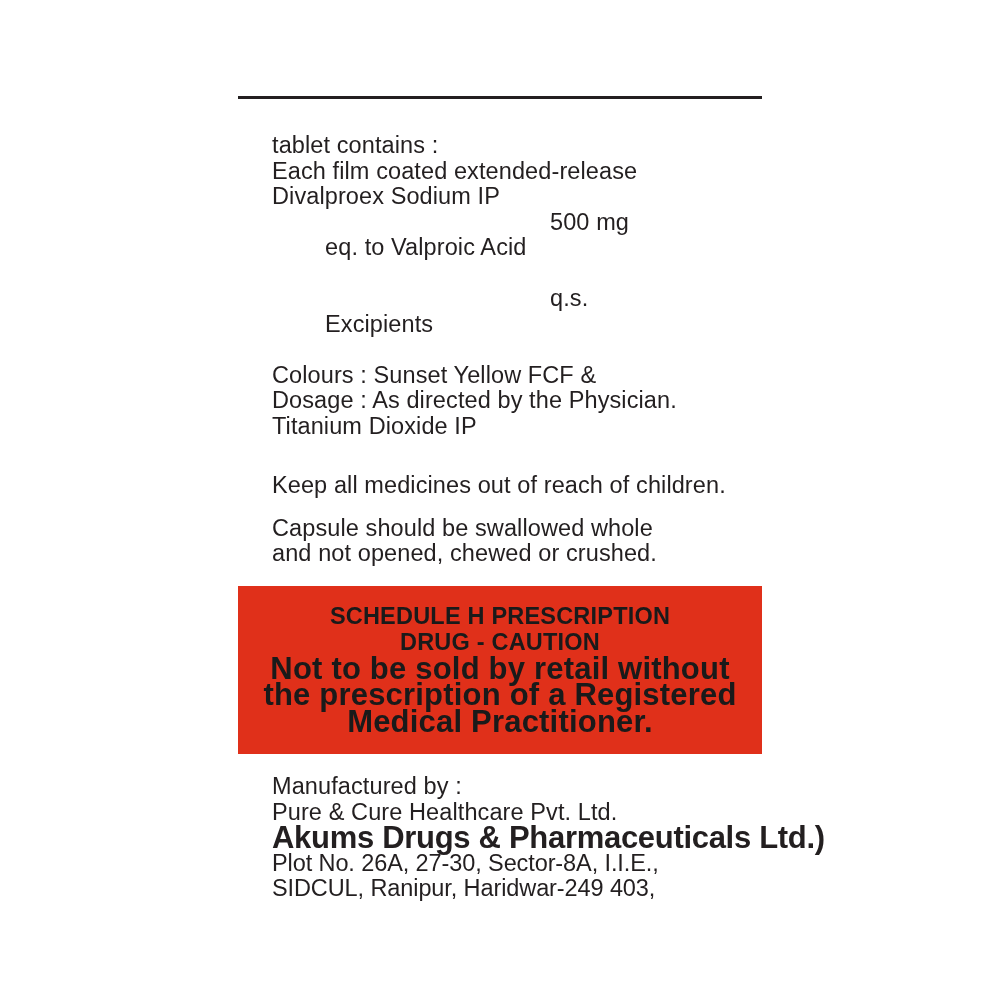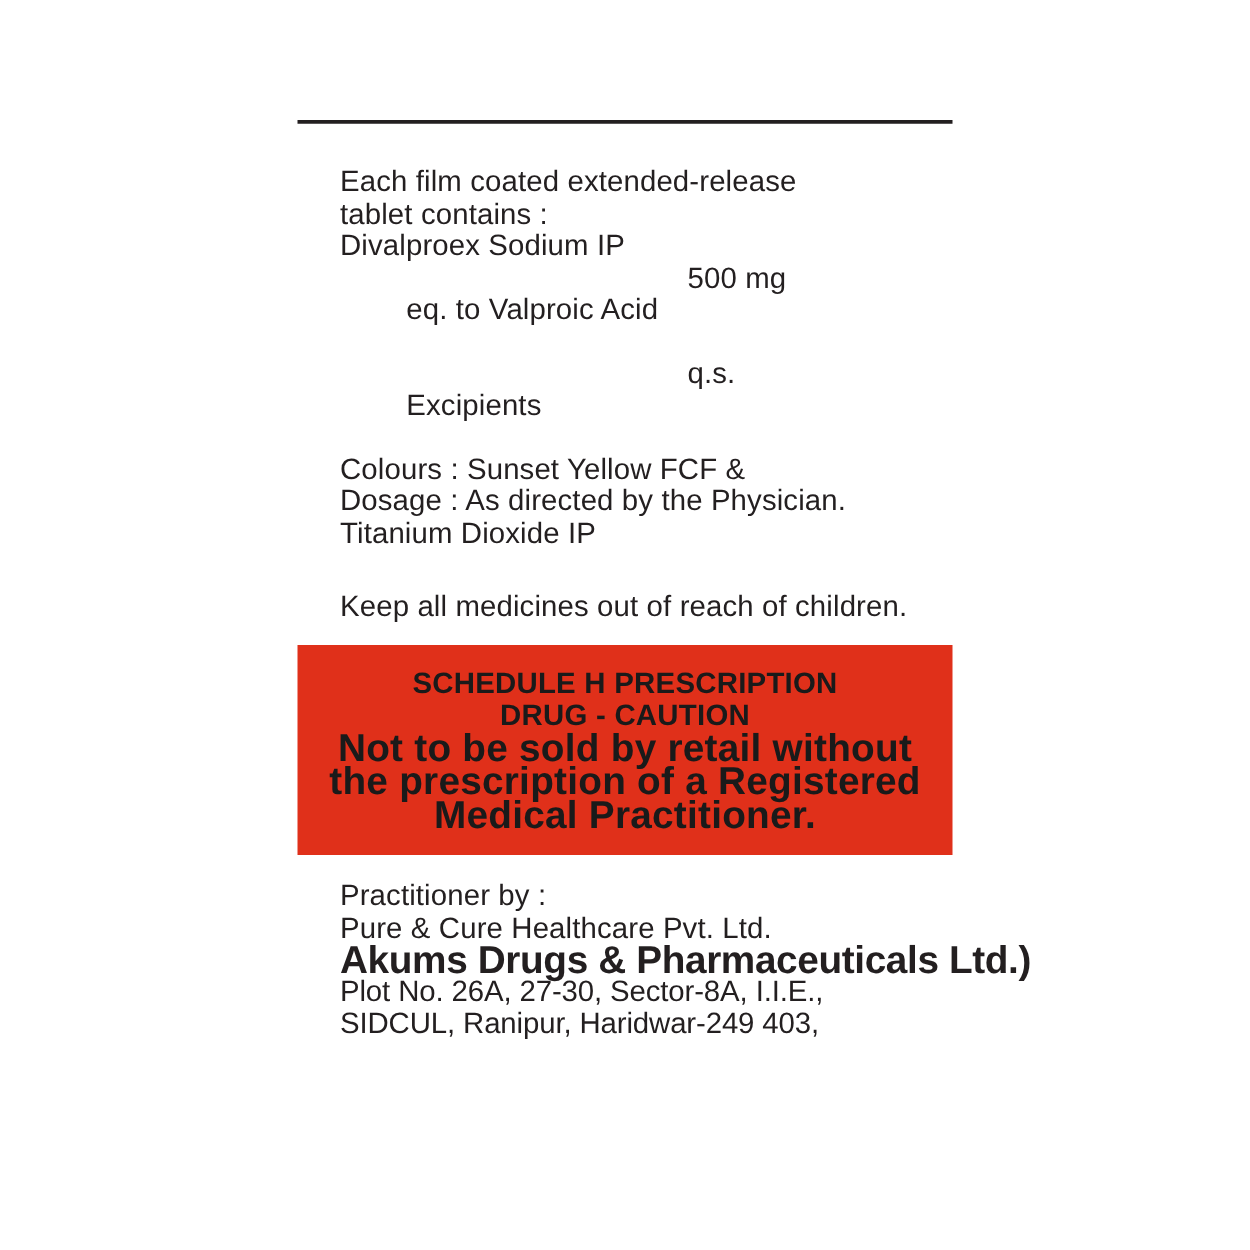--- a/index.html
+++ b/index.html
@@ -62,20 +62,21 @@
     letter-spacing: -0.1px;
   }
 
   .caution-box {
     background: #e0301a;
     color: #1a1a1a;
     width: 100%;
     box-sizing: border-box;
     padding: 17px 10px 19px 10px;
     text-align: center;
+    margin-top: 19px;
   }
   .caution-box .c-line {
     font-weight: bold;
     font-size: 31px;
     line-height: 26.5px;
     letter-spacing: 0.2px;
     white-space: pre;
   }
   .caution-box .c-head {
     font-size: 23.5px;
@@ -100,22 +101,22 @@
 </head>
 <body>
 
 <div class="label-card">
 
   <div class="rule"></div>
 
   <div class="body-block">
 
     <div class="composition">
+      <div class="line">tablet contains :</div>
       <div class="line">Each film coated extended-release</div>
-      <div class="line">tablet contains :</div>
       <div class="line">Divalproex Sodium IP</div>
 
       <div class="line dosed">
         <span>eq. to Valproic Acid</span><span class="amt">500 mg</span>
       </div>
       <div class="line dosed">
         <span>Excipients</span><span class="amt">q.s.</span>
       </div>
 
       <div class="line">Colours : Sunset Yellow FCF &amp;</div>
@@ -125,32 +126,36 @@
 
     <div class="gap-m"></div>
 
 
     <div class="gap-m"></div>
 
     <div class="line">Keep all medicines out of reach of children.</div>
 
     <div class="gap-m"></div>
 
+    <div>
+      <div class="line">Capsule should be swallowed whole</div>
+      <div class="line">and not opened, chewed or crushed.</div>
+    </div>
   </div>
 
   <div class="caution-box">
     <div class="c-line c-head">SCHEDULE H PRESCRIPTION</div>
     <div class="c-line c-head">DRUG - CAUTION</div>
     <div class="c-line">Not to be sold by retail without</div>
     <div class="c-line">the prescription of a Registered</div>
     <div class="c-line">Medical Practitioner.</div>
   </div>
 
   <div class="body-block mfg" style="padding-top:20px;">
-    <div class="line">Practitioner by :</div>
+    <div class="line">Manufactured by :</div>
     <div class="line">Pure &amp; Cure Healthcare Pvt. Ltd.</div>
     <div class="akums"><span>Akums Drugs &amp; Pharmaceuticals Ltd.</span><span>)</span></div>
     <div class="addr">
       <div class="line">Plot No. 26A, 27-30, Sector-8A, I.I.E.,</div>
       <div class="line">SIDCUL, Ranipur, Haridwar-249 403,</div>
 
     </div>
   </div>
 
 </div>

